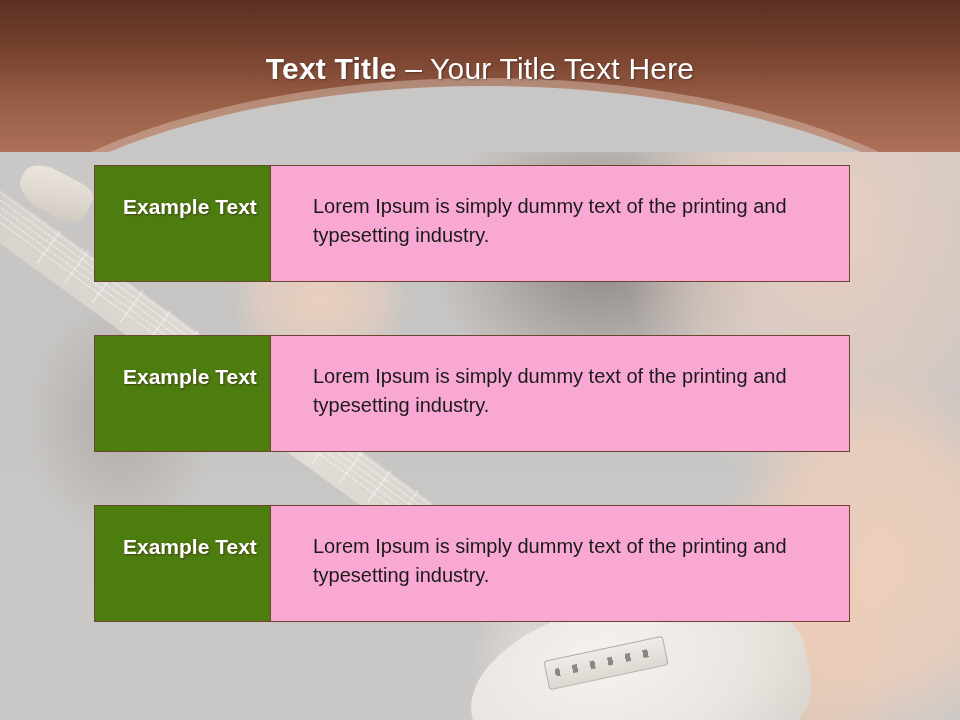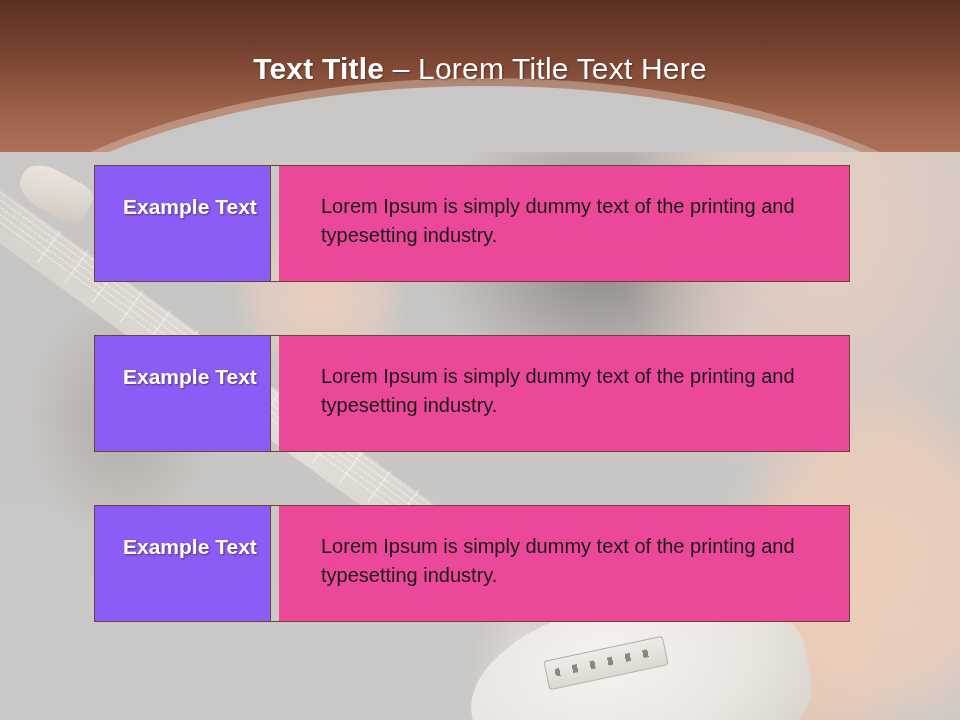--- a/index.html
+++ b/index.html
@@ -179,39 +179,38 @@
     align-items: stretch;
     border: 1px solid #6b4432;
     margin-bottom: 53px;
     box-sizing: border-box;
     min-height: 117px;
   }
   .row:last-child { margin-bottom: 0; }
   .row-label {
     width: 176px;
     flex: 0 0 176px;
-    background: #8b5cf6;
+    background: #4d7c0f;
     border-right: 1px solid #6b4432;
     color: #ffffff;
     font-weight: bold;
     font-size: 21px;
     line-height: 1.45;
     padding: 26px 0 0 28px;
     box-sizing: border-box;
     text-shadow: 1px 1px 2px rgba(60,30,18,0.65);
   }
   .row-body {
     flex: 1 1 auto;
-    background: #ec4899;
+    background: #f9a8d4;
     color: #1a1a1a;
     font-size: 20px;
     line-height: 1.45;
     padding: 26px 34px 18px 42px;
     box-sizing: border-box;
-    margin-left: 8px;
   }
 </style>
 </head>
 <body>
 
 <div class="slide">
 
   <div class="photo-layer">
     <div class="neck"></div>
     <div class="neck-strings"></div>
@@ -220,21 +219,21 @@
     <div class="guitar-body"></div>
     <div class="pickup"></div>
   </div>
 
   <div class="header-band">
     <div class="header-curve-inner"></div>
     <div class="header-curve"></div>
   </div>
 
   <div class="title">
-    <span class="strong">Text Title</span><span class="light"> – </span><span class="light">Lorem Title Text Here</span>
+    <span class="strong">Text Title</span><span class="light"> – </span><span class="light">Your Title Text Here</span>
   </div>
 
   <div class="rows">
 
     <div class="row">
       <div class="row-label">Example Text</div>
       <div class="row-body">Lorem Ipsum is simply dummy text of the printing and typesetting industry.</div>
     </div>
 
     <div class="row">

